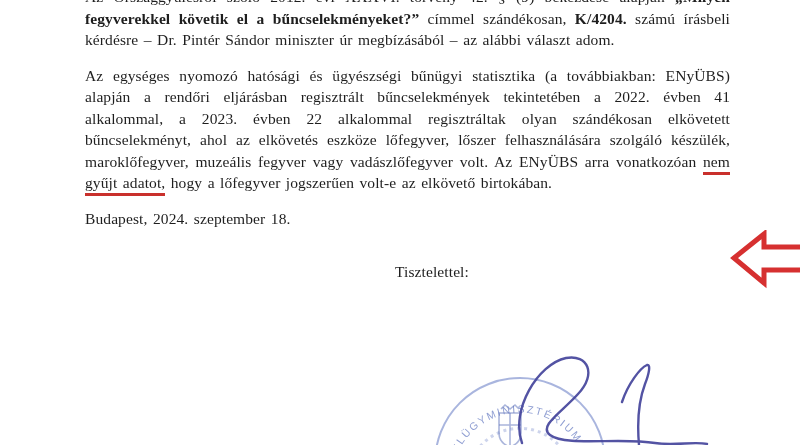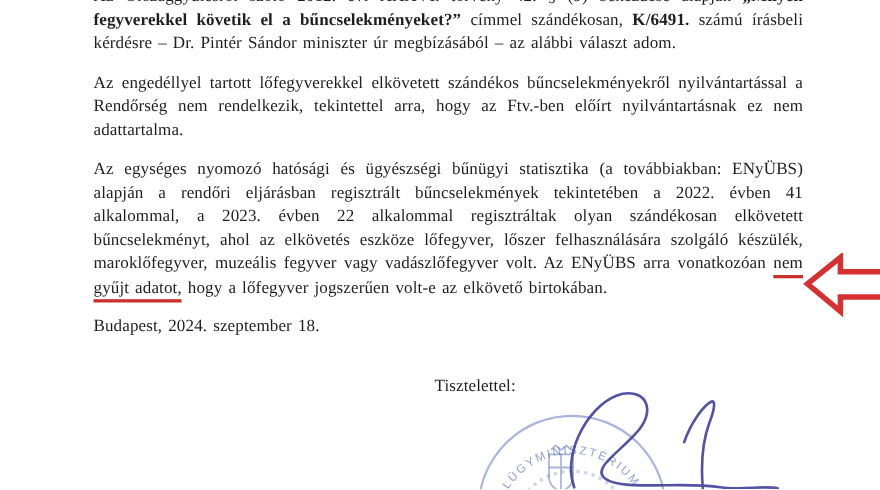--- a/index.html
+++ b/index.html
@@ -54,24 +54,23 @@
     width:210px;height:95px;
   }
 </style>
 </head>
 <body>
 
 <div class="page">
 
   <div class="doc">
 
-    <p><span>Az Országgyűlésről szóló 2012. évi XXXVI. törvény 42. § (9) bekezdése alapján </span><span class="b">„Milyen fegyverekkel követik el a bűncselekményeket?”</span><span> címmel szándékosan, </span><span class="b">K/6491.</span><span> számú írásbeli kérdésre – Dr. Pintér Sándor miniszter úr megbízásából – az alábbi választ adom.</span></p>
+    <p><span>Az Országgyűlésről szóló 2012. évi XXXVI. törvény 42. § (9) bekezdése alapján </span><span class="b">„Milyen fegyverekkel követik el a bűncselekményeket?”</span><span> címmel szándékosan, </span><span class="b">K/4204.</span><span> számú írásbeli kérdésre – Dr. Pintér Sándor miniszter úr megbízásából – az alábbi választ adom.</span></p>
 
 
-    <p>Az engedéllyel tartott lőfegyverekkel elkövetett szándékos bűncselekményekről nyilvántartással a Rendőrség nem rendelkezik, tekintettel arra, hogy az Ftv.-ben előírt nyilvántartásnak ez nem adattartalma.</p>
 
     <p><span>Az egységes nyomozó hatósági és ügyészségi bűnügyi statisztika (a továbbiakban: ENyÜBS) alapján a rendőri eljárásban regisztrált bűncselekmények tekintetében a 2022. évben 41 alkalommal, a 2023. évben 22 alkalommal regisztráltak olyan szándékosan elkövetett bűncselekményt, ahol az elkövetés eszköze lőfegyver, lőszer felhasználására szolgáló készülék, maroklőfegyver, muzeális fegyver vagy vadászlőfegyver volt. Az ENyÜBS arra vonatkozóan </span><span class="red-underline">nem gyűjt adatot,</span><span> hogy a lőfegyver jogszerűen volt-e az elkövető birtokában.</span></p>
 
     <p class="dateline">Budapest, 2024. szeptember 18.</p>
 
     <p class="closing">Tisztelettel:</p>
 
   </div>
 
   <svg class="stamp" viewBox="0 0 190 80" aria-hidden="true">

